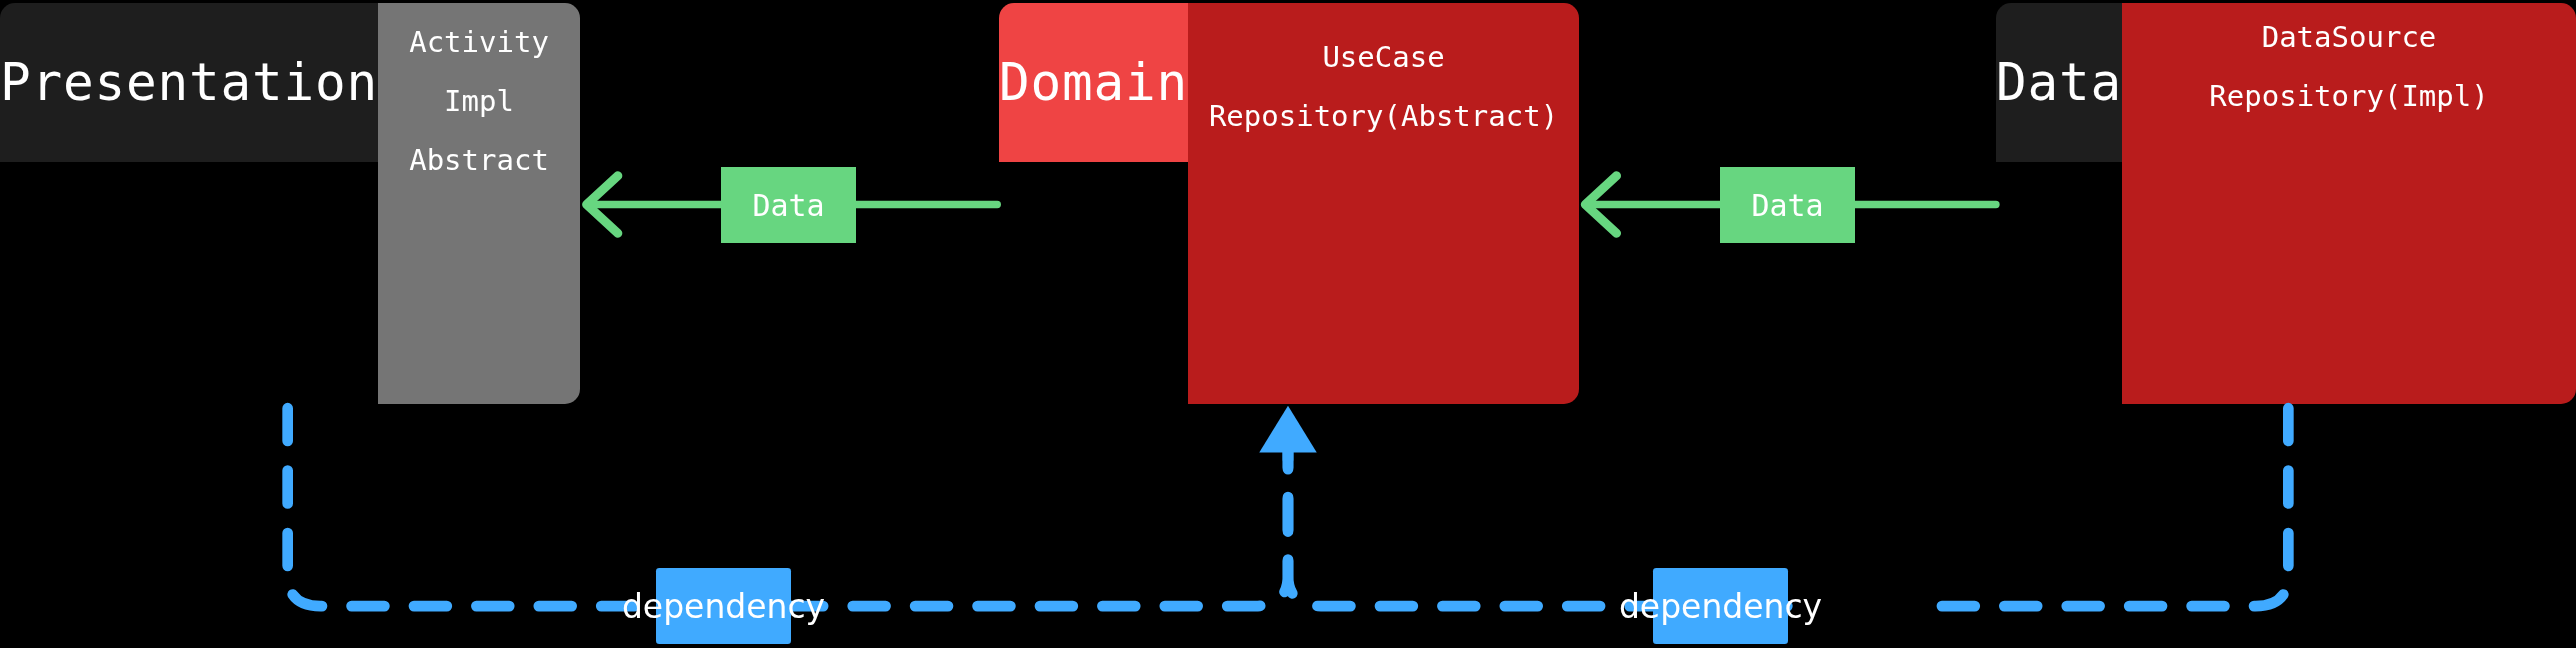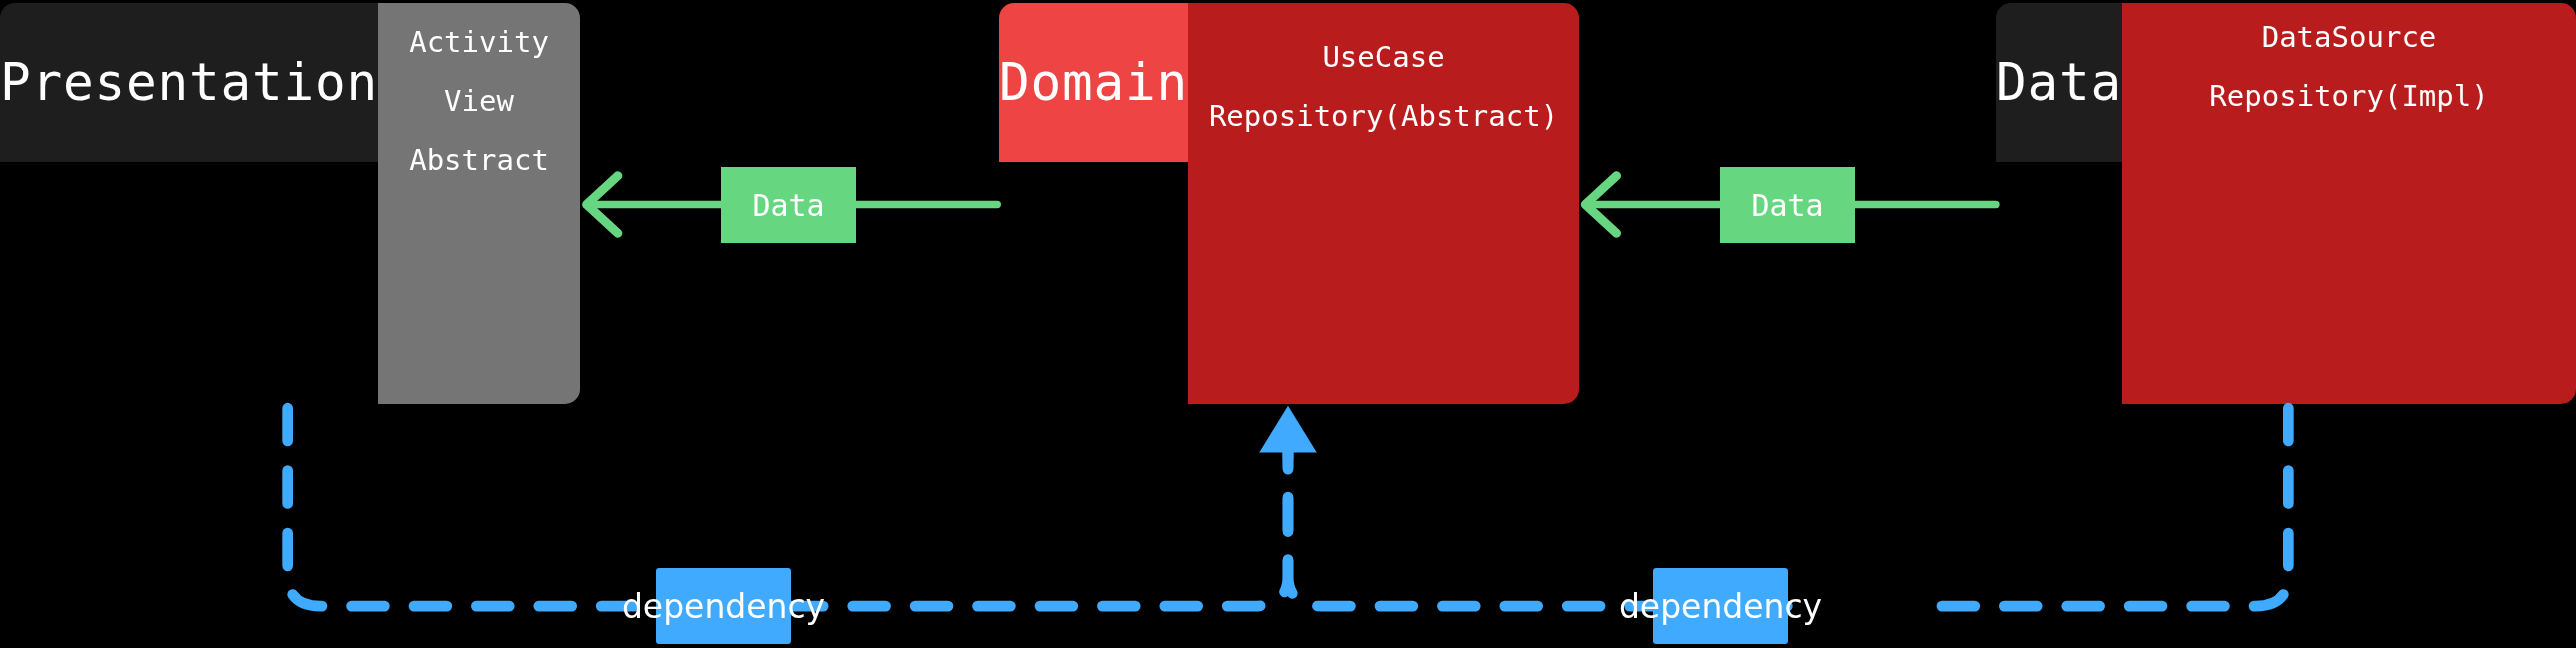--- a/index.html
+++ b/index.html
@@ -32,21 +32,21 @@
 <body>
 
 <div id="stage">
 
   <div class="card" style="left:0px;top:3.3px;width:580px;height:401px;">
     <div class="card-header" style="height:159px;background:#1e1e1e;">
       <span>Presentation</span>
     </div>
     <div class="card-body" style="background:#757575;padding-top:25px;">
       <div class="line" style="margin-bottom:30px;">Activity</div>
-      <div class="line" style="margin-bottom:30px;">View</div>
+      <div class="line" style="margin-bottom:30px;">Impl</div>
       <div class="line">Abstract</div>
     </div>
   </div>
 
   <div class="card" style="left:999px;top:3.3px;width:580px;height:401px;">
     <div class="card-header" style="height:159px;background:#ef4444;">
       <span>Domain</span>
     </div>
     <div class="card-body" style="background:#b91c1c;padding-top:40px;">
       <div class="line" style="margin-bottom:30px;">UseCase</div>

